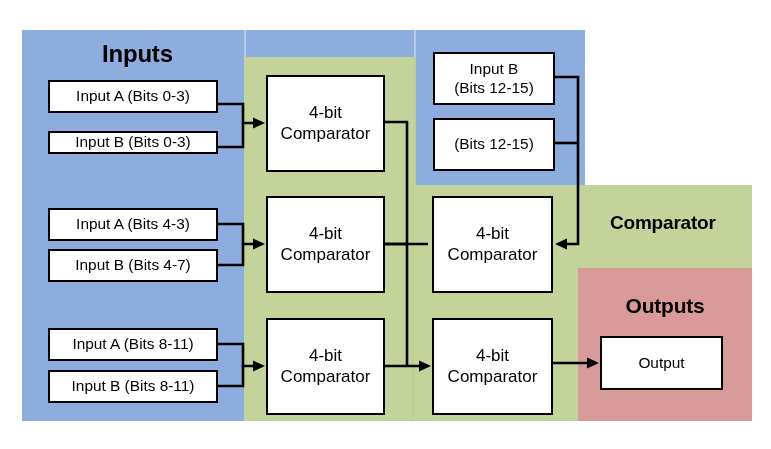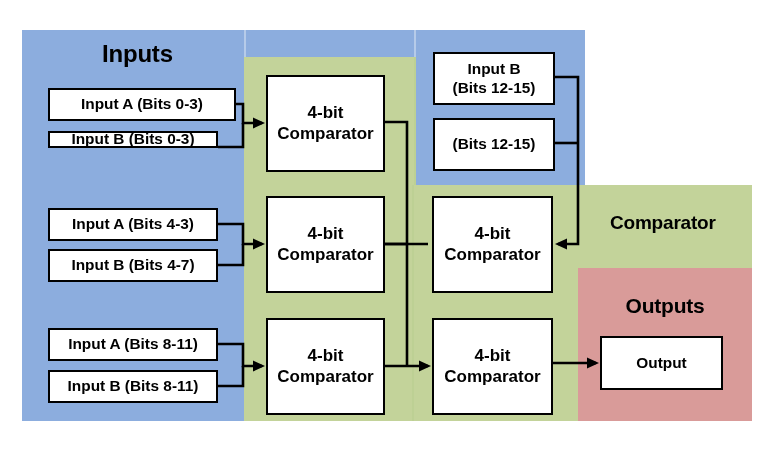--- a/index.html
+++ b/index.html
@@ -37,21 +37,20 @@
     box-sizing: border-box;
     background: #ffffff;
     border: 2.6px solid #000000;
     display: flex;
     align-items: center;
     justify-content: center;
     text-align: center;
     color: #000000;
     line-height: 1.18;
     z-index: 5;
-    font-weight: bold;
   }
   .node span { display: block; }
   .io-box { font-size: 15.4px; }
   .cmp-box { font-size: 17px; }
   .out-box { font-size: 15.4px; }
   svg.wires {
     position: absolute;
     left: 0; top: 0;
     width: 771px;
     height: 449px;
@@ -70,26 +69,26 @@
     <div class="panel" style="left: 414px; top: 30px; width: 171px; height: 155px; background: rgb(140, 173, 222);"></div>
     <div class="panel" style="left: 414px; top: 185px; width: 171px; height: 236px; background: rgb(195, 211, 154);"></div>
     <div class="panel" style="left: 585px; top: 185px; width: 167px; height: 83px; background: rgb(195, 211, 154);"></div>
     <div class="panel-label" style="font-size: 19px; left: 610px; top: 212.32px; width: auto; text-align: left; padding-left: 0px;">Comparator</div>
     <div class="panel" style="left: 578px; top: 268px; width: 174px; height: 153px; background: rgb(217, 155, 153);"></div>
     <div class="panel-label" style="font-size: 21px; left: 625.5px; top: 293.88px; width: auto; text-align: left; padding-left: 0px;">Outputs</div>
     <div class="panel" style="left: 244px; top: 30px; width: 2px; height: 27px; background: rgb(182, 203, 233); z-index: 2;"></div>
     <div class="panel" style="left: 414px; top: 30px; width: 2px; height: 27px; background: rgb(182, 203, 233); z-index: 2;"></div>
     <div class="panel" style="left: 414px; top: 57px; width: 2px; height: 128px; background: rgb(189, 208, 148); z-index: 2;"></div>
     <div class="panel" style="left: 412px; top: 185px; width: 2px; height: 236px; background: rgb(189, 208, 148); z-index: 2;"></div>
-    <div class="node io-box" style="left: 48px; top: 88px; width: 188px; height: 33px;">
+    <div class="node io-box" style="left: 48px; top: 80px; width: 170px; height: 33px;">
       <div>
         <span>Input A (Bits 0-3)</span>
       </div>
     </div>
-    <div class="node io-box" style="left: 48px; top: 131px; width: 170px; height: 17px;">
+    <div class="node io-box" style="left: 48px; top: 131px; width: 170px; height: 23px;">
       <div>
         <span>Input B (Bits 0-3)</span>
       </div>
     </div>
     <div class="node io-box" style="left: 48px; top: 208px; width: 170px; height: 33px;">
       <div>
         <span>Input A (Bits 4-3)</span>
       </div>
     </div>
     <div class="node io-box" style="left: 48px; top: 249px; width: 170px; height: 33px;">

